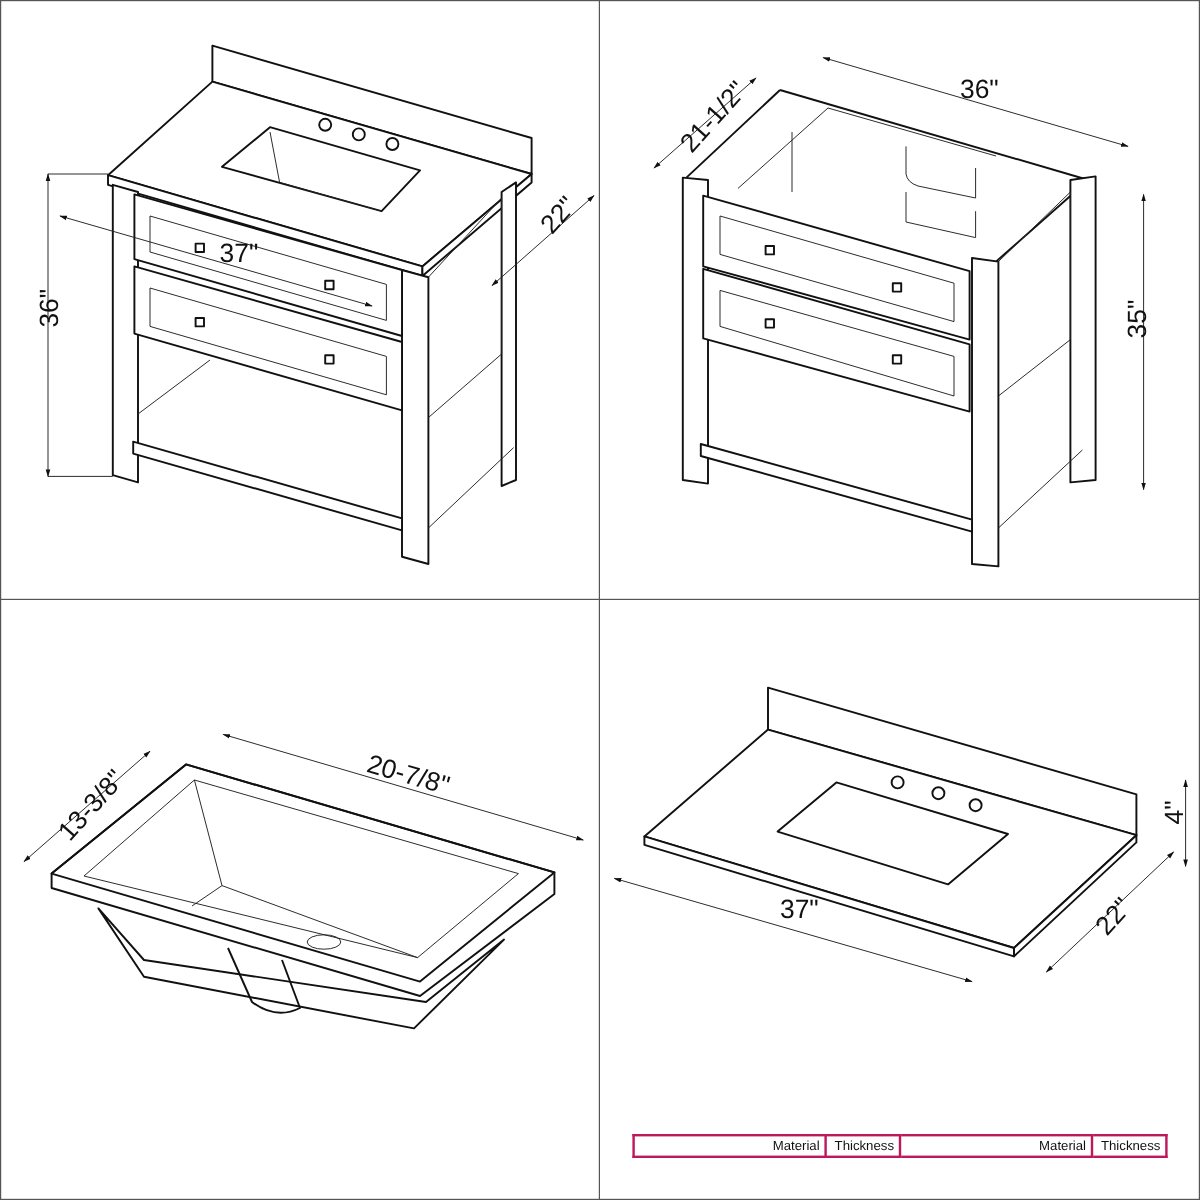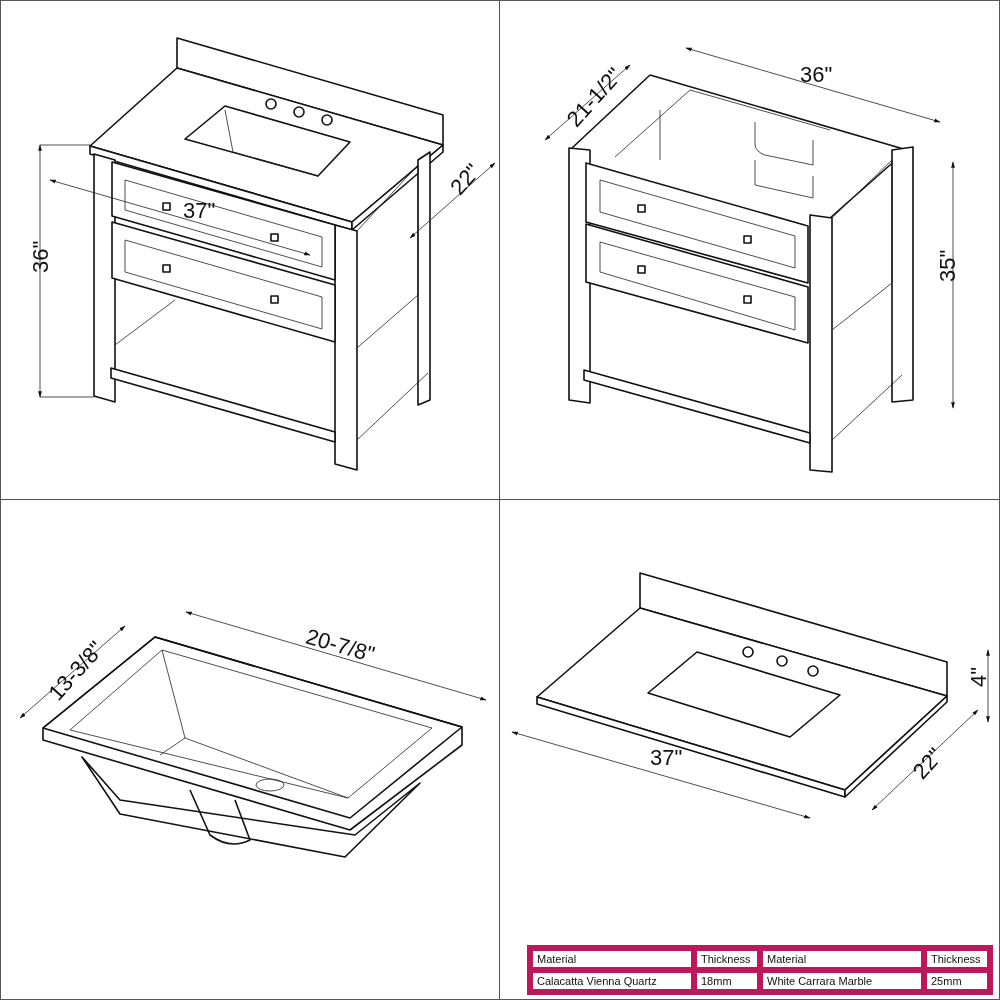--- a/index.html
+++ b/index.html
@@ -9,21 +9,21 @@
   #p2{left:500px;top:0;border-bottom:1px solid #555;}
   #p3{left:0;top:500px;border-right:1px solid #555;}
   #p4{left:500px;top:500px;}
   .frame{position:absolute;left:0;top:0;width:1000px;height:1000px;box-sizing:border-box;border:1px solid #555;pointer-events:none;}
   svg{position:absolute;left:0;top:0;}
   .ln{fill:none;stroke:#111;stroke-width:1.6;stroke-linejoin:round;}
   .th{fill:none;stroke:#222;stroke-width:0.8;}
   .wf{fill:#fff;stroke:#111;stroke-width:1.6;stroke-linejoin:round;}
   .dim{fill:#111;font-size:22px;font-family:"Liberation Sans",sans-serif;}
   table.mat{position:absolute;left:527px;top:945px;border-collapse:collapse;font-size:11px;color:#111;}
-  table.mat td{border:6px solid #be185d;padding:1px 4px;text-align:left;height:14px;}
+  table.mat td{border:2px solid #be185d;padding:1px 4px;text-align:right;height:14px;}
 </style>
 </head>
 <body>
 
 <div class="panel" id="p1">
   <svg width="500" height="500" viewBox="0 0 500 500">
     <defs>
       <marker id="ar" viewBox="0 0 10 10" refX="9" refY="5" markerWidth="8" markerHeight="8" orient="auto-start-reverse">
           <path d="M0,2 L10,5 L0,8 z" fill="#111"></path>
         </marker>
@@ -149,22 +149,16 @@
 </div>
 
 <table class="mat">
   <tbody>
       <tr>
     <td style="width:150px">Material</td>
     <td style="width:52px">Thickness</td>
     <td style="width:150px">Material</td>
     <td style="width:52px">Thickness</td>
   </tr>
-  <tr>
-    <td>Calacatta Vienna Quartz</td>
-    <td>18mm</td>
-    <td>White Carrara Marble</td>
-    <td>25mm</td>
-  </tr>
 </tbody>
   </table>
 
 <div class="frame"></div>
 
 </body></html>

